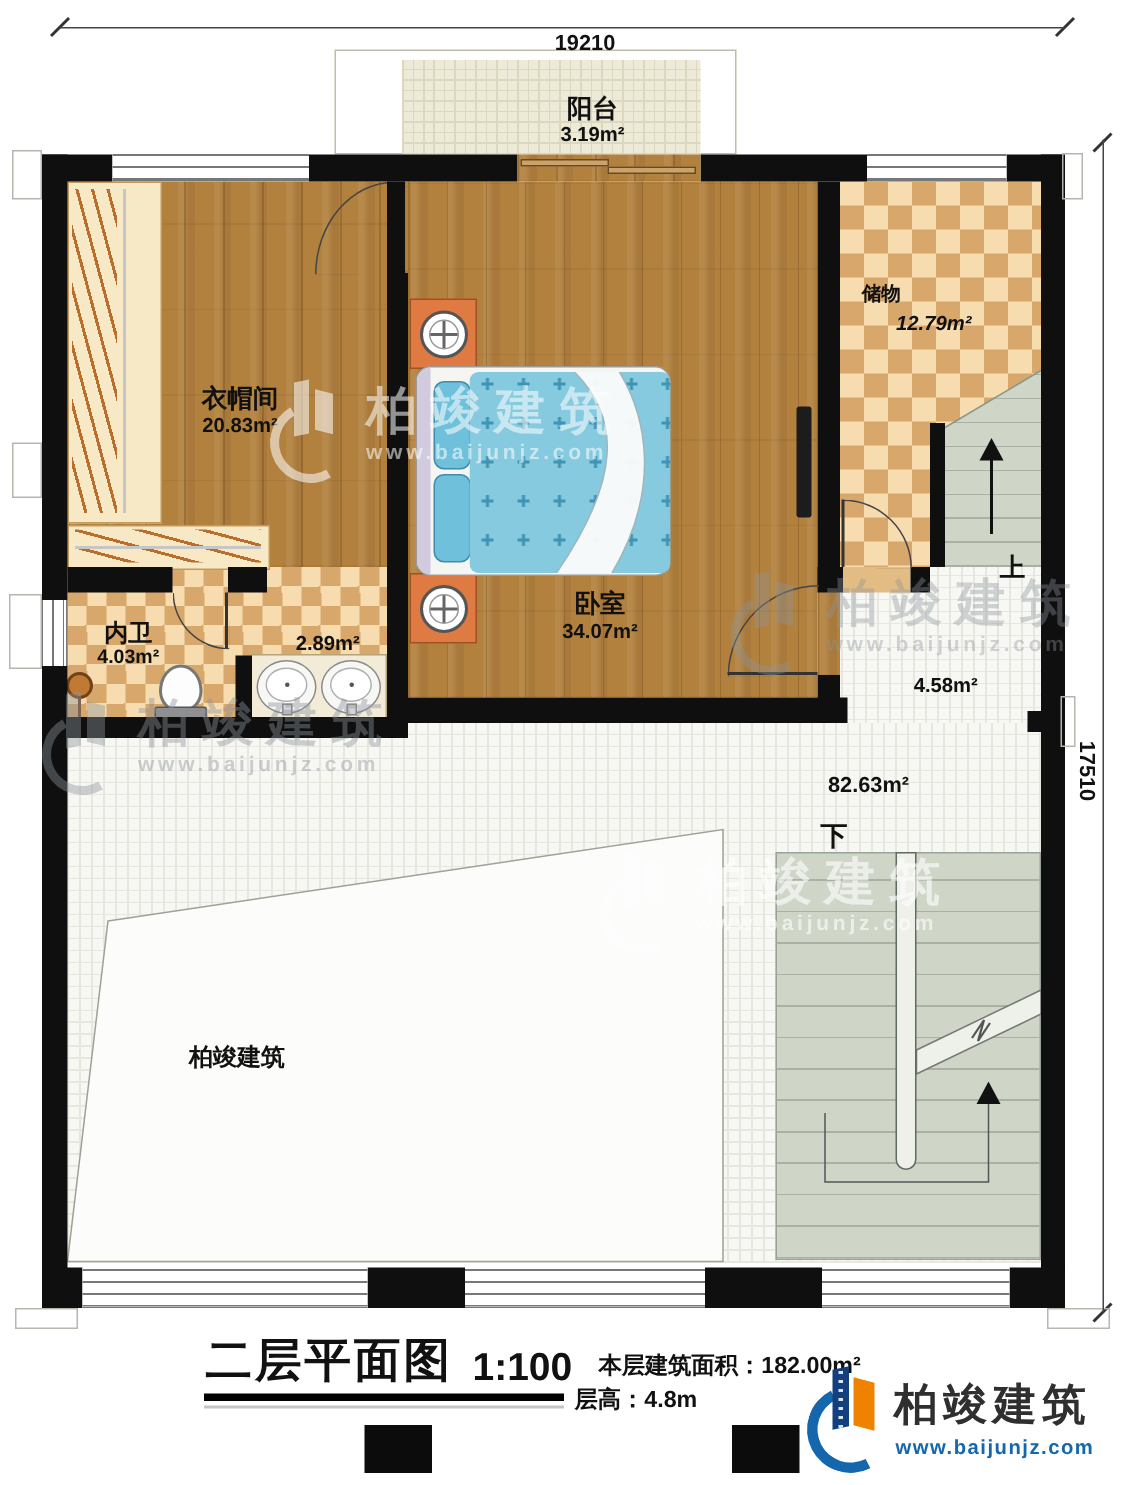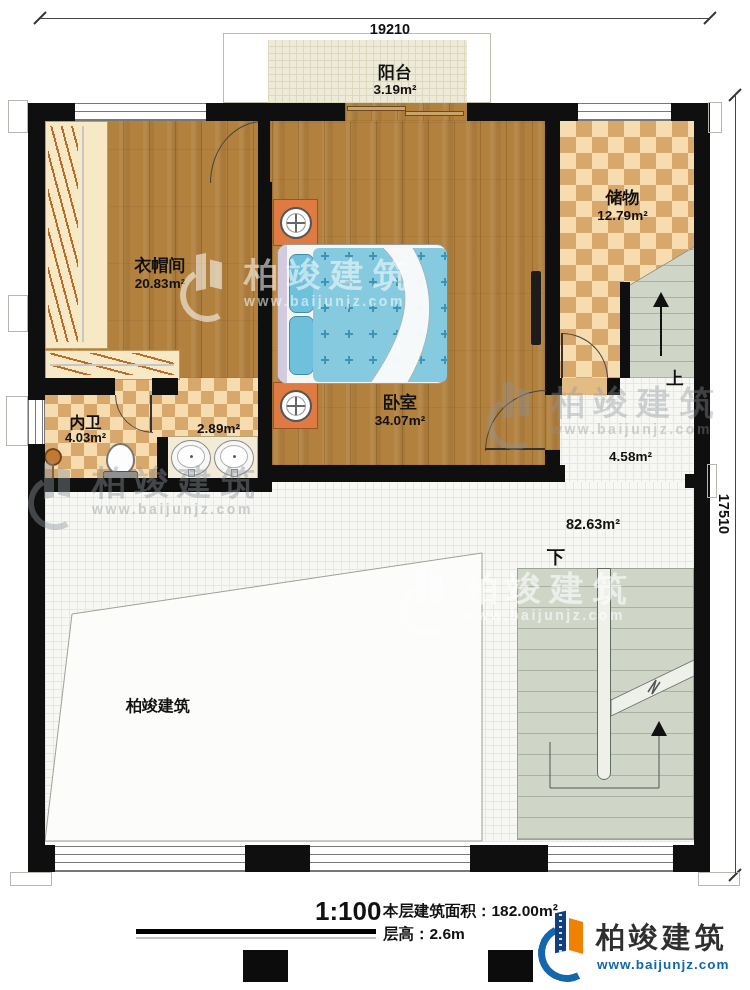--- a/index.html
+++ b/index.html
@@ -208,27 +208,27 @@
   <div class="abs sill" style="left:707px;top:464px;width:10px;height:34px;"></div>
   <div class="abs sill" style="left:10px;top:872px;width:42px;height:14px;"></div>
   <div class="abs sill" style="left:698px;top:872px;width:42px;height:14px;"></div>
 
   <div class="lbl" style="left:355px;top:64px;width:80px;font-size:17px;">阳台</div>
   <div class="lbl" style="left:355px;top:83px;width:80px;font-size:13.5px;">3.19m²</div>
   <div class="lbl" style="left:115px;top:257px;width:90px;font-size:17px;">衣帽间</div>
   <div class="lbl" style="left:115px;top:277px;width:90px;font-size:13.5px;">20.83m²</div>
   <div class="lbl" style="left:355px;top:394px;width:90px;font-size:17px;">卧室</div>
   <div class="lbl" style="left:355px;top:414px;width:90px;font-size:13.5px;">34.07m²</div>
-  <div class="lbl" style="left:580px;top:189px;width:85px;font-size:17px;">储物</div>
-  <div class="lbl" style="left:580px;top:209px;width:85px;font-size:13.5px;">12.79m²</div>
+  <div class="lbl" style="left:545px;top:189px;width:85px;font-size:13px;">储物</div>
+  <div class="lbl" style="left:580px;top:209px;width:85px;font-size:13.5px;font-style:italic;">12.79m²</div>
   <div class="lbl" style="left:48px;top:414px;width:75px;font-size:16px;">内卫</div>
   <div class="lbl" style="left:48px;top:431px;width:75px;font-size:13px;">4.03m²</div>
   <div class="lbl" style="left:186px;top:422px;width:65px;font-size:13.5px;">2.89m²</div>
   <div class="lbl" style="left:598px;top:410px;width:65px;font-size:13.5px;margin-top:40px;">4.58m²</div>
-  <div class="lbl" style="left:526px;top:517px;width:70px;font-size:14.5px;padding-left:32px;">82.63m²</div>
+  <div class="lbl" style="left:512px;top:517px;width:70px;font-size:14.5px;padding-left:32px;">82.63m²</div>
   <div class="lbl" style="left:664px;top:370px;width:22px;font-size:17px;">上</div>
   <div class="lbl" style="left:545px;top:548px;width:22px;font-size:18px;">下</div>
   <div class="lbl" style="left:118px;top:697px;width:80px;font-size:16px;">柏竣建筑</div>
 
   <div class="wm" style="left:180px;top:252px;color:#ffffff;opacity:.55;">
     <div class="wm-icon">
         <div class="wm-ring"></div>
         <div class="wm-b1"></div>
         <div class="wm-b2"></div>
       </div>
@@ -269,28 +269,29 @@
         <div class="wm-cn">柏竣建筑</div>
         <div class="wm-web">www.baijunjz.com</div>
       </div>
   </div>
 
   <div class="abs" style="left:40px;top:18px;width:670px;height:1px;background:#444;"></div>
   <div class="lbl" style="left:350px;top:22px;width:80px;font-size:14.5px;">19210</div>
   <div class="abs" style="left:735px;top:93px;width:1px;height:782px;background:#444;"></div>
   <div class="lbl" style="left:685px;top:506px;width:76px;font-size:14.5px;transform:rotate(90deg);">17510</div>
 
+  <div class="lbl" style="left:137px;top:890px;font-size:31px;letter-spacing:2px;text-align:left;">二层平面图</div>
   <div class="lbl" style="left:315px;top:897px;font-size:26px;text-align:left;font-weight:bold;">1:100</div>
   <div class="abs" style="left:136px;top:929px;width:240px;height:5px;background:#000;"></div>
   <div class="abs" style="left:136px;top:937px;width:240px;height:2px;background:#c4c4c4;"></div>
-  <div class="lbl" style="left:383px;top:902px;font-size:15.5px;text-align:center;">
+  <div class="lbl" style="left:399px;top:902px;font-size:15.5px;text-align:center;">
     <span>本层建筑面积：</span><span>182.00m²</span>
   </div>
   <div class="lbl" style="left:383px;top:925px;font-size:15.5px;text-align:left;">
-    <span>层高：</span><span>2.6m</span>
+    <span>层高：</span><span>4.8m</span>
   </div>
   <div class="abs" style="left:243px;top:950px;width:45px;height:32px;background:#0c0c0c;"></div>
   <div class="abs" style="left:488px;top:950px;width:45px;height:32px;background:#0c0c0c;"></div>
 
   <div class="abs" style="left:538px;top:916px;width:58px;height:62px;">
     <div class="logo-ring"></div>
     <div class="logo-b1"></div>
     <div class="logo-b2"></div>
   </div>
   <div class="lbl" style="left:596px;top:922px;font-size:29px;letter-spacing:4px;color:#2f2f2f;text-align:left;">柏竣建筑</div>

